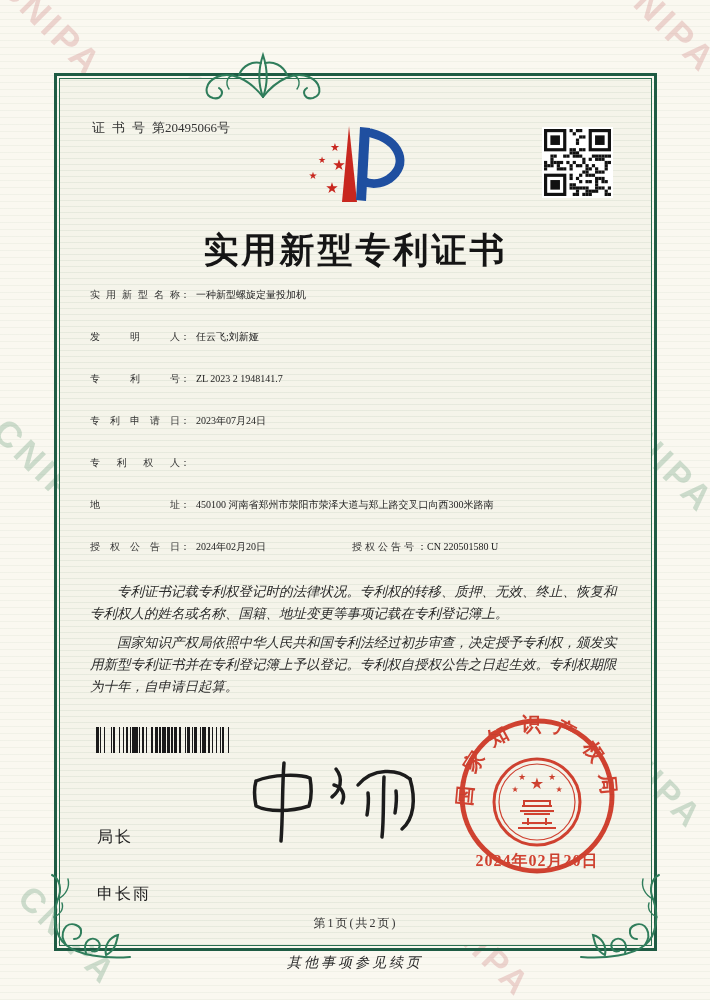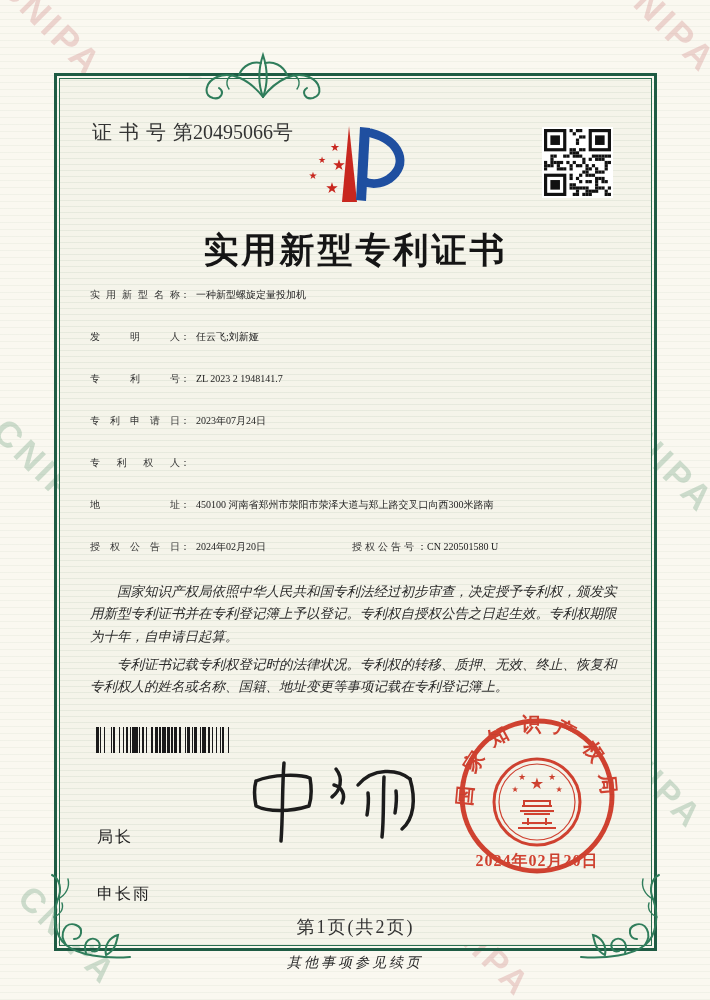--- a/index.html
+++ b/index.html
@@ -33,21 +33,21 @@
     outline-offset:2px;
     background:
       repeating-linear-gradient(0deg, rgba(150,175,150,.15) 0 1px, transparent 1px 6px),
       #f5f4ea;
   }
   .ornament{position:absolute;pointer-events:none;}
   .orn-top{left:123px;top:-30px;}
   .orn-bl{left:-16px;bottom:-16px;}
   .orn-br{right:-16px;bottom:-16px;transform:scaleX(-1);}
 
-  .cert-no{position:absolute;left:32px;top:40px;font-size:20px;color:#333;}
+  .cert-no{position:absolute;left:32px;top:40px;font-size:13px;color:#333;}
   .cert-no .lbl{letter-spacing:7px;}
   .logo{position:absolute;left:236px;top:34px;}
   .qr{position:absolute;left:482px;top:48px;width:67px;height:67px;background:#fff;padding:2px;}
 
   .title{
     position:absolute;left:0;top:148px;width:100%;text-align:center;
     font-size:35px;font-weight:bold;letter-spacing:3px;color:#151515;
   }
 
   .fields{position:absolute;left:30px;top:204px;width:540px;font-size:10px;}
@@ -70,21 +70,21 @@
 
   .barcode{position:absolute;left:36px;top:648px;width:198px;height:26px;overflow:hidden;white-space:nowrap;font-size:0;}
   .barcode span{display:inline-block;height:100%;}
 
   .signoff{position:absolute;left:37px;top:712px;font-size:16px;color:#222;}
   .signoff div{margin-bottom:13px;letter-spacing:2px;margin-top:36px;}
   .signature{position:absolute;left:128px;top:678px;}
 
   .seal{position:absolute;left:392px;top:635px;opacity:.9;mix-blend-mode:multiply;}
 
-  .page-info{position:absolute;left:0;top:836px;width:100%;text-align:center;font-size:18px;letter-spacing:2px;color:#333;}
+  .page-info{position:absolute;left:0;top:836px;width:100%;text-align:center;font-size:12px;letter-spacing:2px;color:#333;}
   .continuation{position:absolute;left:0;top:954px;width:100%;text-align:center;font-size:14px;letter-spacing:3px;color:#2b2b2b;font-style:italic;}
 </style>
 </head>
 <body>
 
 <div class="page">
 
   <span class="wm pink" style="left:-14px;top:4px;font-size:36px;">CNIPA</span>
   <span class="wm pink" style="left:600px;top:0px;font-size:36px;">CNIPA</span>
   <span class="wm gray" style="left:170px;top:100px;font-size:30px;">CNIPA</span>
@@ -306,22 +306,22 @@
         <span class="flabel">授权公告日</span>
         <span class="fcolon">：</span>
         <span class="fvalue">2024年02月20日</span>
         <span class="grant-second">
           <span class="glabel">授权公告号</span><span>：</span><span>CN 220501580 U</span>
         </span>
       </div>
     </div>
 
     <div class="paragraphs">
+      <p>专利证书记载专利权登记时的法律状况。专利权的转移、质押、无效、终止、恢复和专利权人的姓名或名称、国籍、地址变更等事项记载在专利登记簿上。</p>
       <p>国家知识产权局依照中华人民共和国专利法经过初步审查，决定授予专利权，颁发实用新型专利证书并在专利登记簿上予以登记。专利权自授权公告之日起生效。专利权期限为十年，自申请日起算。</p>
-      <p>专利证书记载专利权登记时的法律状况。专利权的转移、质押、无效、终止、恢复和专利权人的姓名或名称、国籍、地址变更等事项记载在专利登记簿上。</p>
     </div>
 
     <div class="barcode"><span style="width: 2.7px; background: rgb(26, 26, 26);"></span><span style="width: 1.35px; background: transparent;"></span><span style="width: 1.35px; background: rgb(26, 26, 26);"></span><span style="width: 2.7px; background: transparent;"></span><span style="width: 1.35px; background: rgb(26, 26, 26);"></span><span style="width: 5.4px; background: transparent;"></span><span style="width: 1.35px; background: rgb(26, 26, 26);"></span><span style="width: 1.35px; background: transparent;"></span><span style="width: 1.35px; background: rgb(26, 26, 26);"></span><span style="width: 4.05px; background: transparent;"></span><span style="width: 1.35px; background: rgb(26, 26, 26);"></span><span style="width: 2.7px; background: transparent;"></span><span style="width: 1.35px; background: rgb(26, 26, 26);"></span><span style="width: 1.35px; background: transparent;"></span><span style="width: 2.7px; background: rgb(26, 26, 26);"></span><span style="width: 1.35px; background: transparent;"></span><span style="width: 1.35px; background: rgb(26, 26, 26);"></span><span style="width: 1.35px; background: transparent;"></span><span style="width: 5.4px; background: rgb(26, 26, 26);"></span><span style="width: 1.35px; background: transparent;"></span><span style="width: 1.35px; background: rgb(26, 26, 26);"></span><span style="width: 1.35px; background: transparent;"></span><span style="width: 2.7px; background: rgb(26, 26, 26);"></span><span style="width: 1.35px; background: transparent;"></span><span style="width: 1.35px; background: rgb(26, 26, 26);"></span><span style="width: 4.05px; background: transparent;"></span><span style="width: 1.35px; background: rgb(26, 26, 26);"></span><span style="width: 2.7px; background: transparent;"></span><span style="width: 2.7px; background: rgb(26, 26, 26);"></span><span style="width: 1.35px; background: transparent;"></span><span style="width: 1.35px; background: rgb(26, 26, 26);"></span><span style="width: 1.35px; background: transparent;"></span><span style="width: 4.05px; background: rgb(26, 26, 26);"></span><span style="width: 1.35px; background: transparent;"></span><span style="width: 2.7px; background: rgb(26, 26, 26);"></span><span style="width: 1.35px; background: transparent;"></span><span style="width: 1.35px; background: rgb(26, 26, 26);"></span><span style="width: 1.35px; background: transparent;"></span><span style="width: 2.7px; background: rgb(26, 26, 26);"></span><span style="width: 2.7px; background: transparent;"></span><span style="width: 1.35px; background: rgb(26, 26, 26);"></span><span style="width: 4.05px; background: transparent;"></span><span style="width: 1.35px; background: rgb(26, 26, 26);"></span><span style="width: 1.35px; background: transparent;"></span><span style="width: 2.7px; background: rgb(26, 26, 26);"></span><span style="width: 1.35px; background: transparent;"></span><span style="width: 1.35px; background: rgb(26, 26, 26);"></span><span style="width: 1.35px; background: transparent;"></span><span style="width: 2.7px; background: rgb(26, 26, 26);"></span><span style="width: 2.7px; background: transparent;"></span><span style="width: 1.35px; background: rgb(26, 26, 26);"></span><span style="width: 1.35px; background: transparent;"></span><span style="width: 4.05px; background: rgb(26, 26, 26);"></span><span style="width: 1.35px; background: transparent;"></span><span style="width: 2.7px; background: rgb(26, 26, 26);"></span><span style="width: 1.35px; background: transparent;"></span><span style="width: 1.35px; background: rgb(26, 26, 26);"></span><span style="width: 2.7px; background: transparent;"></span><span style="width: 1.35px; background: rgb(26, 26, 26);"></span><span style="width: 2.7px; background: transparent;"></span><span style="width: 1.35px; background: rgb(26, 26, 26);"></span><span style="width: 1.35px; background: transparent;"></span><span style="width: 1.35px; background: rgb(26, 26, 26);"></span><span style="width: 4.05px; background: transparent;"></span><span style="width: 1.35px; background: rgb(26, 26, 26);"></span><span style="width: 1.35px; background: transparent;"></span></div>
 
     <div class="signoff">
       <div>局长</div>
       <div>申长雨</div>
     </div>
 
     <svg class="signature" width="230" height="92" viewBox="0 0 230 92">

